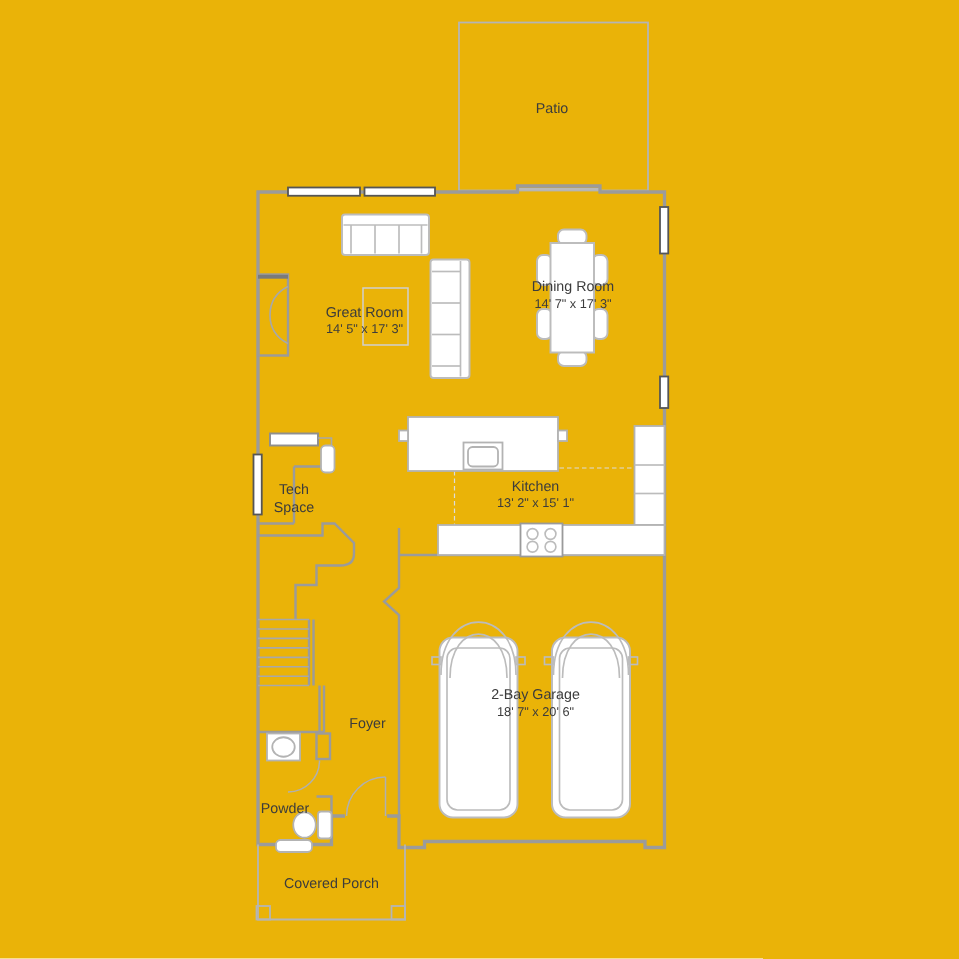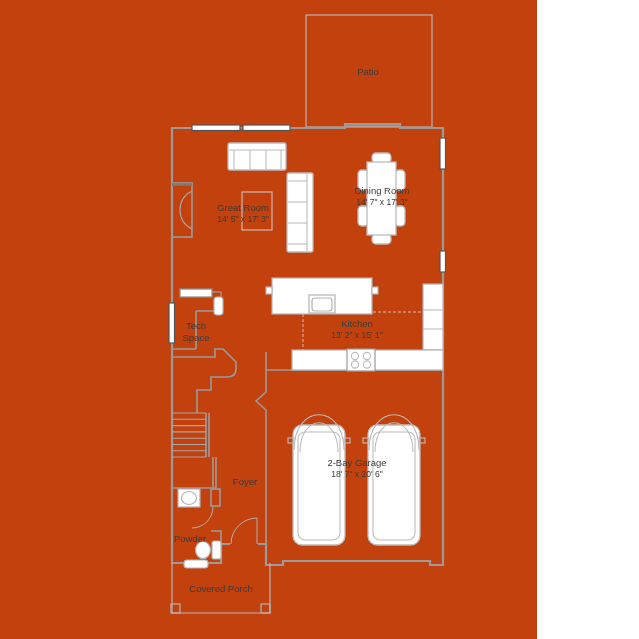--- a/index.html
+++ b/index.html
@@ -1,16 +1,16 @@
 <!DOCTYPE html>
 <html><head>
 <meta charset="utf-8">
 <style>
   html,body{margin:0;padding:0;background:#ffffff;}
-  .stage{width:537px;height:639px;position:relative;background:#c2410c;font-family:"Liberation Sans",sans-serif;}
+  .stage{width:639px;height:639px;position:relative;background:#eab308;font-family:"Liberation Sans",sans-serif;}
   svg{display:block;}
   text{font-family:"Liberation Sans",sans-serif;fill:#3c3c3c;}
   .room-label{font-size:9.5px;}
   .room-dims{font-size:8.5px;}
   .wall{stroke:#9b9b9b;stroke-width:2.2;fill:none;}
   .iwall{stroke:#9b9b9b;stroke-width:1.6;fill:none;}
   .thinwall{stroke:#a8a8a8;stroke-width:1.1;fill:none;}
   .lightline{stroke:#b9b9b9;stroke-width:1.2;fill:none;}
   .furn{stroke:#bcbcbc;stroke-width:1.3;fill:#ffffff;}
   .furnline{stroke:#bcbcbc;stroke-width:1.1;fill:none;}

